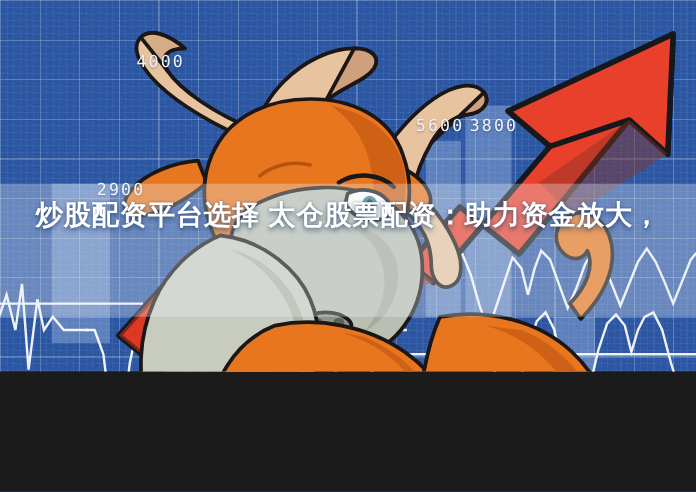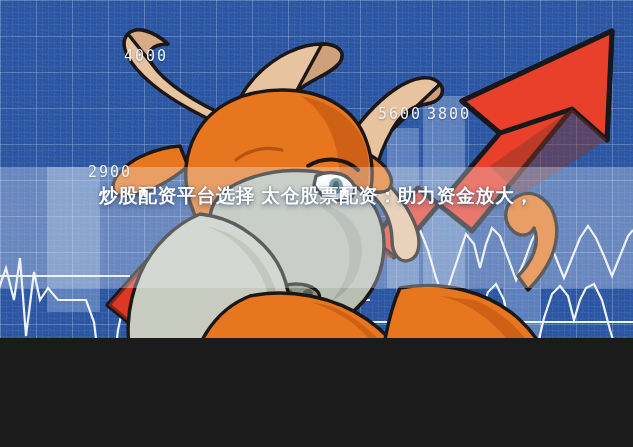--- a/index.html
+++ b/index.html
@@ -64,21 +64,21 @@
   
   .title-wrap{
     position:absolute;left:0;right:0;top:176px;
     text-align:center;
     padding:0 14px;
     pointer-events:none;
   }
   .title-line{
     color:#ffffff;
     font-weight:bold;
-    font-size:19px;
+    font-size:25px;
     line-height:40px;
     letter-spacing:.5px;
     text-shadow:0 2px 5px rgba(20,50,95,.55), 0 0 2px rgba(20,50,95,.5);
     white-space:nowrap;
   }
 </style>
 </head>
 <body>
 
 <div id="stage">

